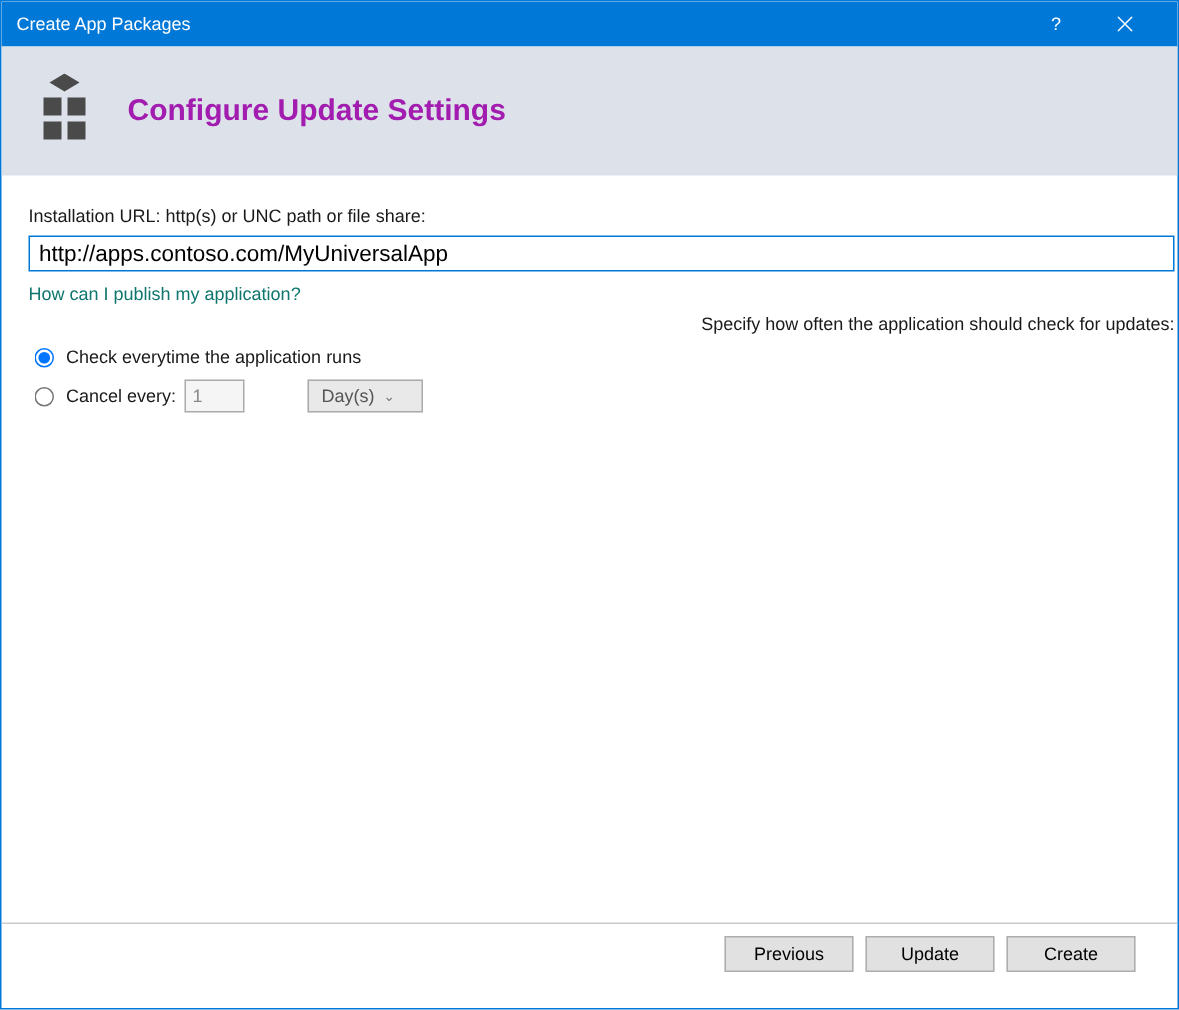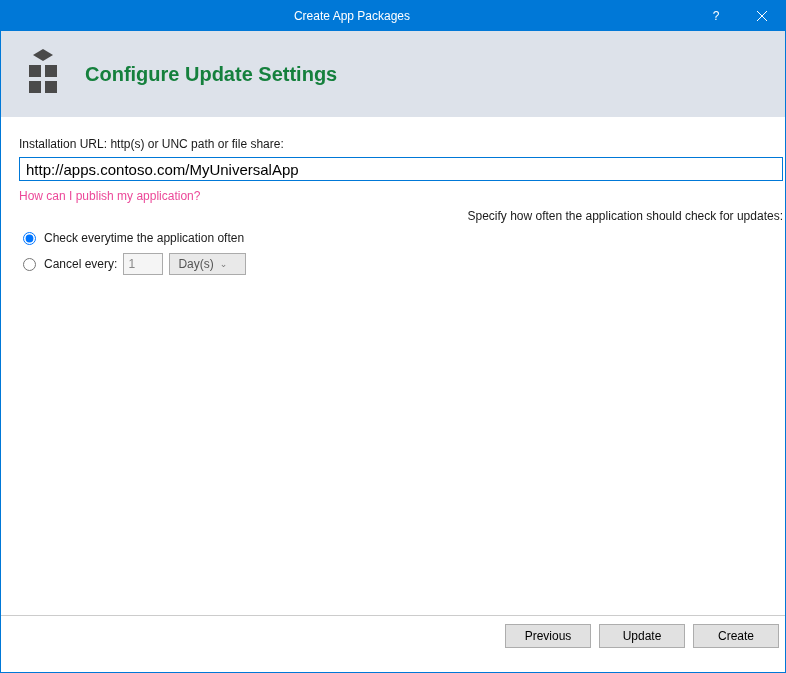--- a/index.html
+++ b/index.html
@@ -11,23 +11,22 @@
       height: 673px;
       overflow: hidden;
       border: 1px solid #0078d7;
     }
     .titlebar {
       height: 30px;
       background: #0078d7;
       color: #ffffff;
       display: flex;
       align-items: center;
-      padding: 0 0 0 10px;
+      padding: 0 12px 0 10px;
       font-size: 12px;
-      text-align: center;
     }
     .titlebar .title { flex: 1; }
     .titlebar .tb-btn {
       width: 46px;
       height: 30px;
       display: flex;
       align-items: center;
       justify-content: center;
       cursor: pointer;
       color: #ffffff;
@@ -37,39 +36,39 @@
       height: 86px;
       display: flex;
       align-items: center;
       padding: 0 18px;
       gap: 18px;
     }
     .header .icon { color: #4a4a4a; }
     .header h1 {
       font-size: 20px;
       font-weight: 600;
-      color: #15803d;
+      color: #a21caf;
     }
     .content {
       padding: 20px 2px 10px 18px;
       color: #1a1a1a;
       height: 498px;
     }
     .field-label { margin-bottom: 6px; }
     .url-input {
       width: 100%;
       height: 24px;
       border: 1px solid #0078d7;
       padding: 2px 6px;
       font-family: inherit;
       font-size: 15px;
       outline: none;
     }
     .link {
-      color: #ec4899;
+      color: #0f766e;
       text-decoration: none;
       display: inline-block;
       margin: 8px 0 6px 0;
       cursor: pointer;
     }
     .spec-label { margin-bottom: 8px; text-align: right; }
     .radio-row {
       display: flex;
       align-items: center;
       gap: 6px;
@@ -92,34 +91,35 @@
       border: 1px solid #ababab;
       background: #e9e9e9;
       color: #555;
       padding: 2px 18px 2px 8px;
       font-family: inherit;
       font-size: 12px;
       position: relative;
       display: inline-flex;
       align-items: center;
       cursor: default;
+      margin-left: 36px;
     }
     .unit-select .chev {
       margin-left: 6px;
       font-size: 9px;
       color: #777;
     }
     .footer {
       height: 40px;
       border-top: 1px solid #cccccc;
       display: flex;
       align-items: center;
       justify-content: flex-end;
       gap: 8px;
-      padding: 0 6px;
+      padding: 0 28px;
     }
     .btn {
       min-width: 86px;
       height: 24px;
       background: #e1e1e1;
       border: 1px solid #adadad;
       font-family: inherit;
       font-size: 12px;
       cursor: pointer;
       padding: 0 12px;
@@ -157,21 +157,21 @@
 </div>
 
 <div class="content">
   <div class="field-label">Installation URL: http(s) or UNC path or file share:</div>
   <input type="text" class="url-input" value="http://apps.contoso.com/MyUniversalApp" style="">
   <a class="link">How can I publish my application?</a>
   <div class="spec-label">Specify how often the application should check for updates:</div>
 
   <label class="radio-row">
     <input type="radio" name="updfreq" checked="" style="">
-    <span>Check everytime the application often</span>
+    <span>Check everytime the application runs</span>
   </label>
 
   <div class="radio-row">
     <label style="display:flex;align-items:center;gap:6px;">
       <input type="radio" name="updfreq" style="">
       <span>Cancel every:</span>
     </label>
     <input type="text" class="num-input" disabled="" value="1" style="">
     <div class="unit-select">
       <span>Day(s)</span>

